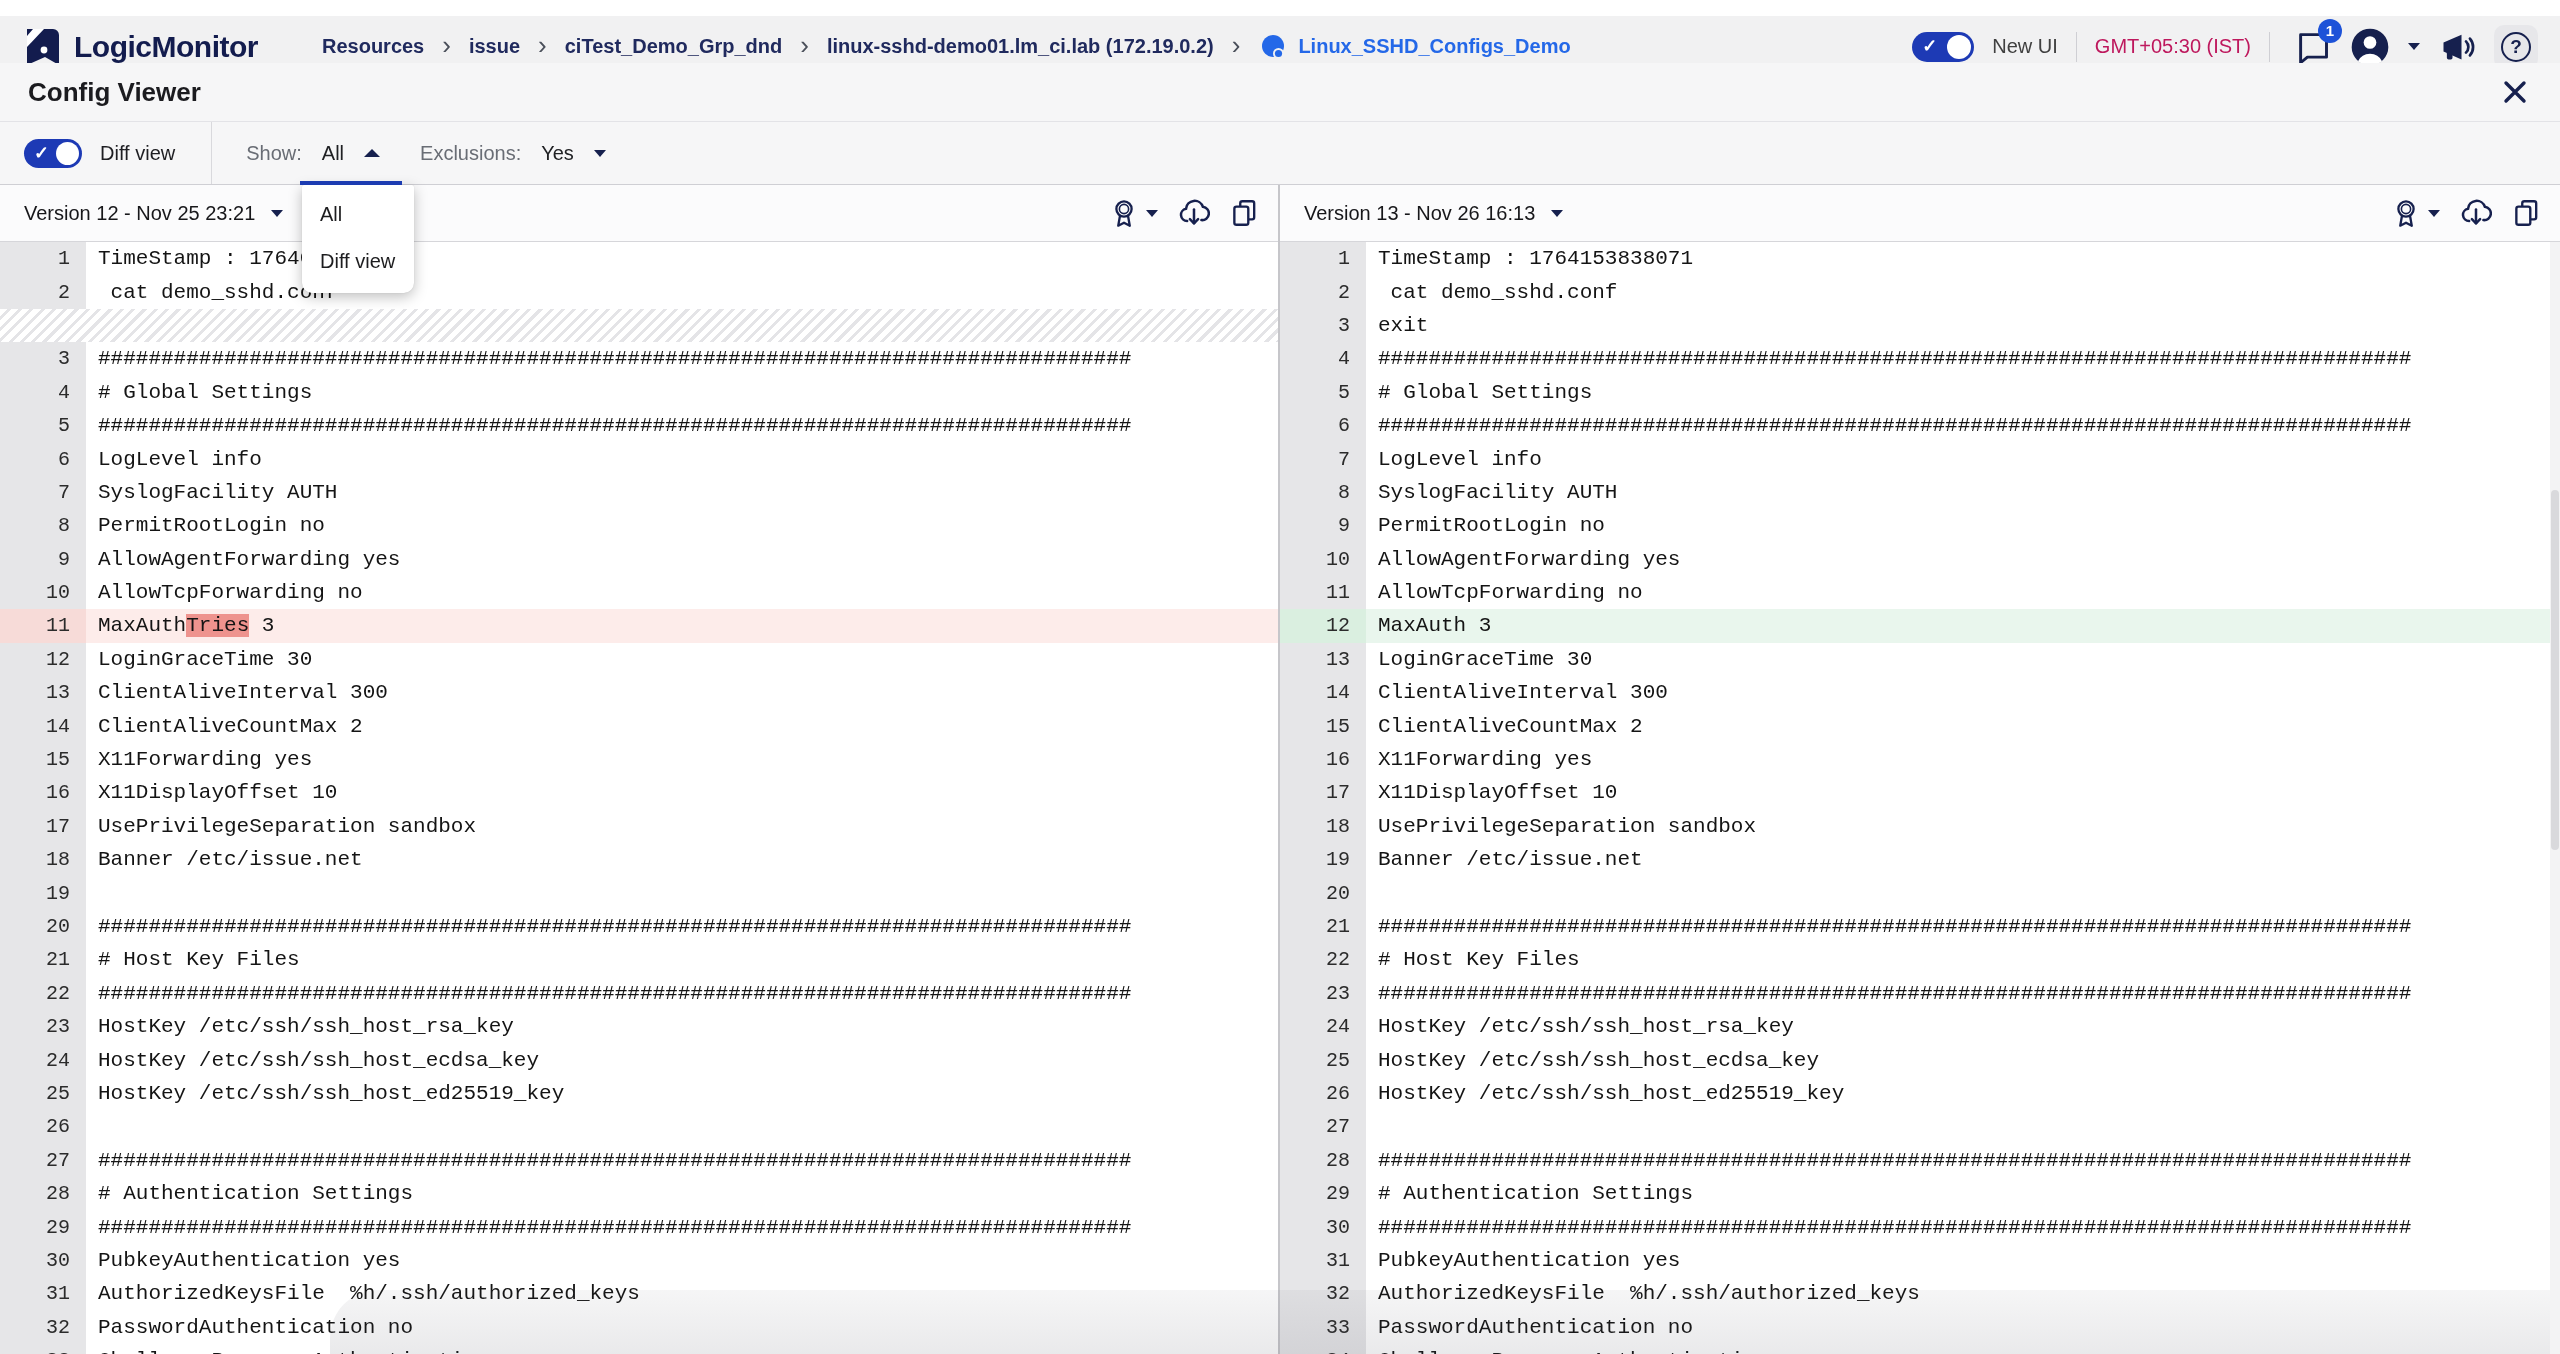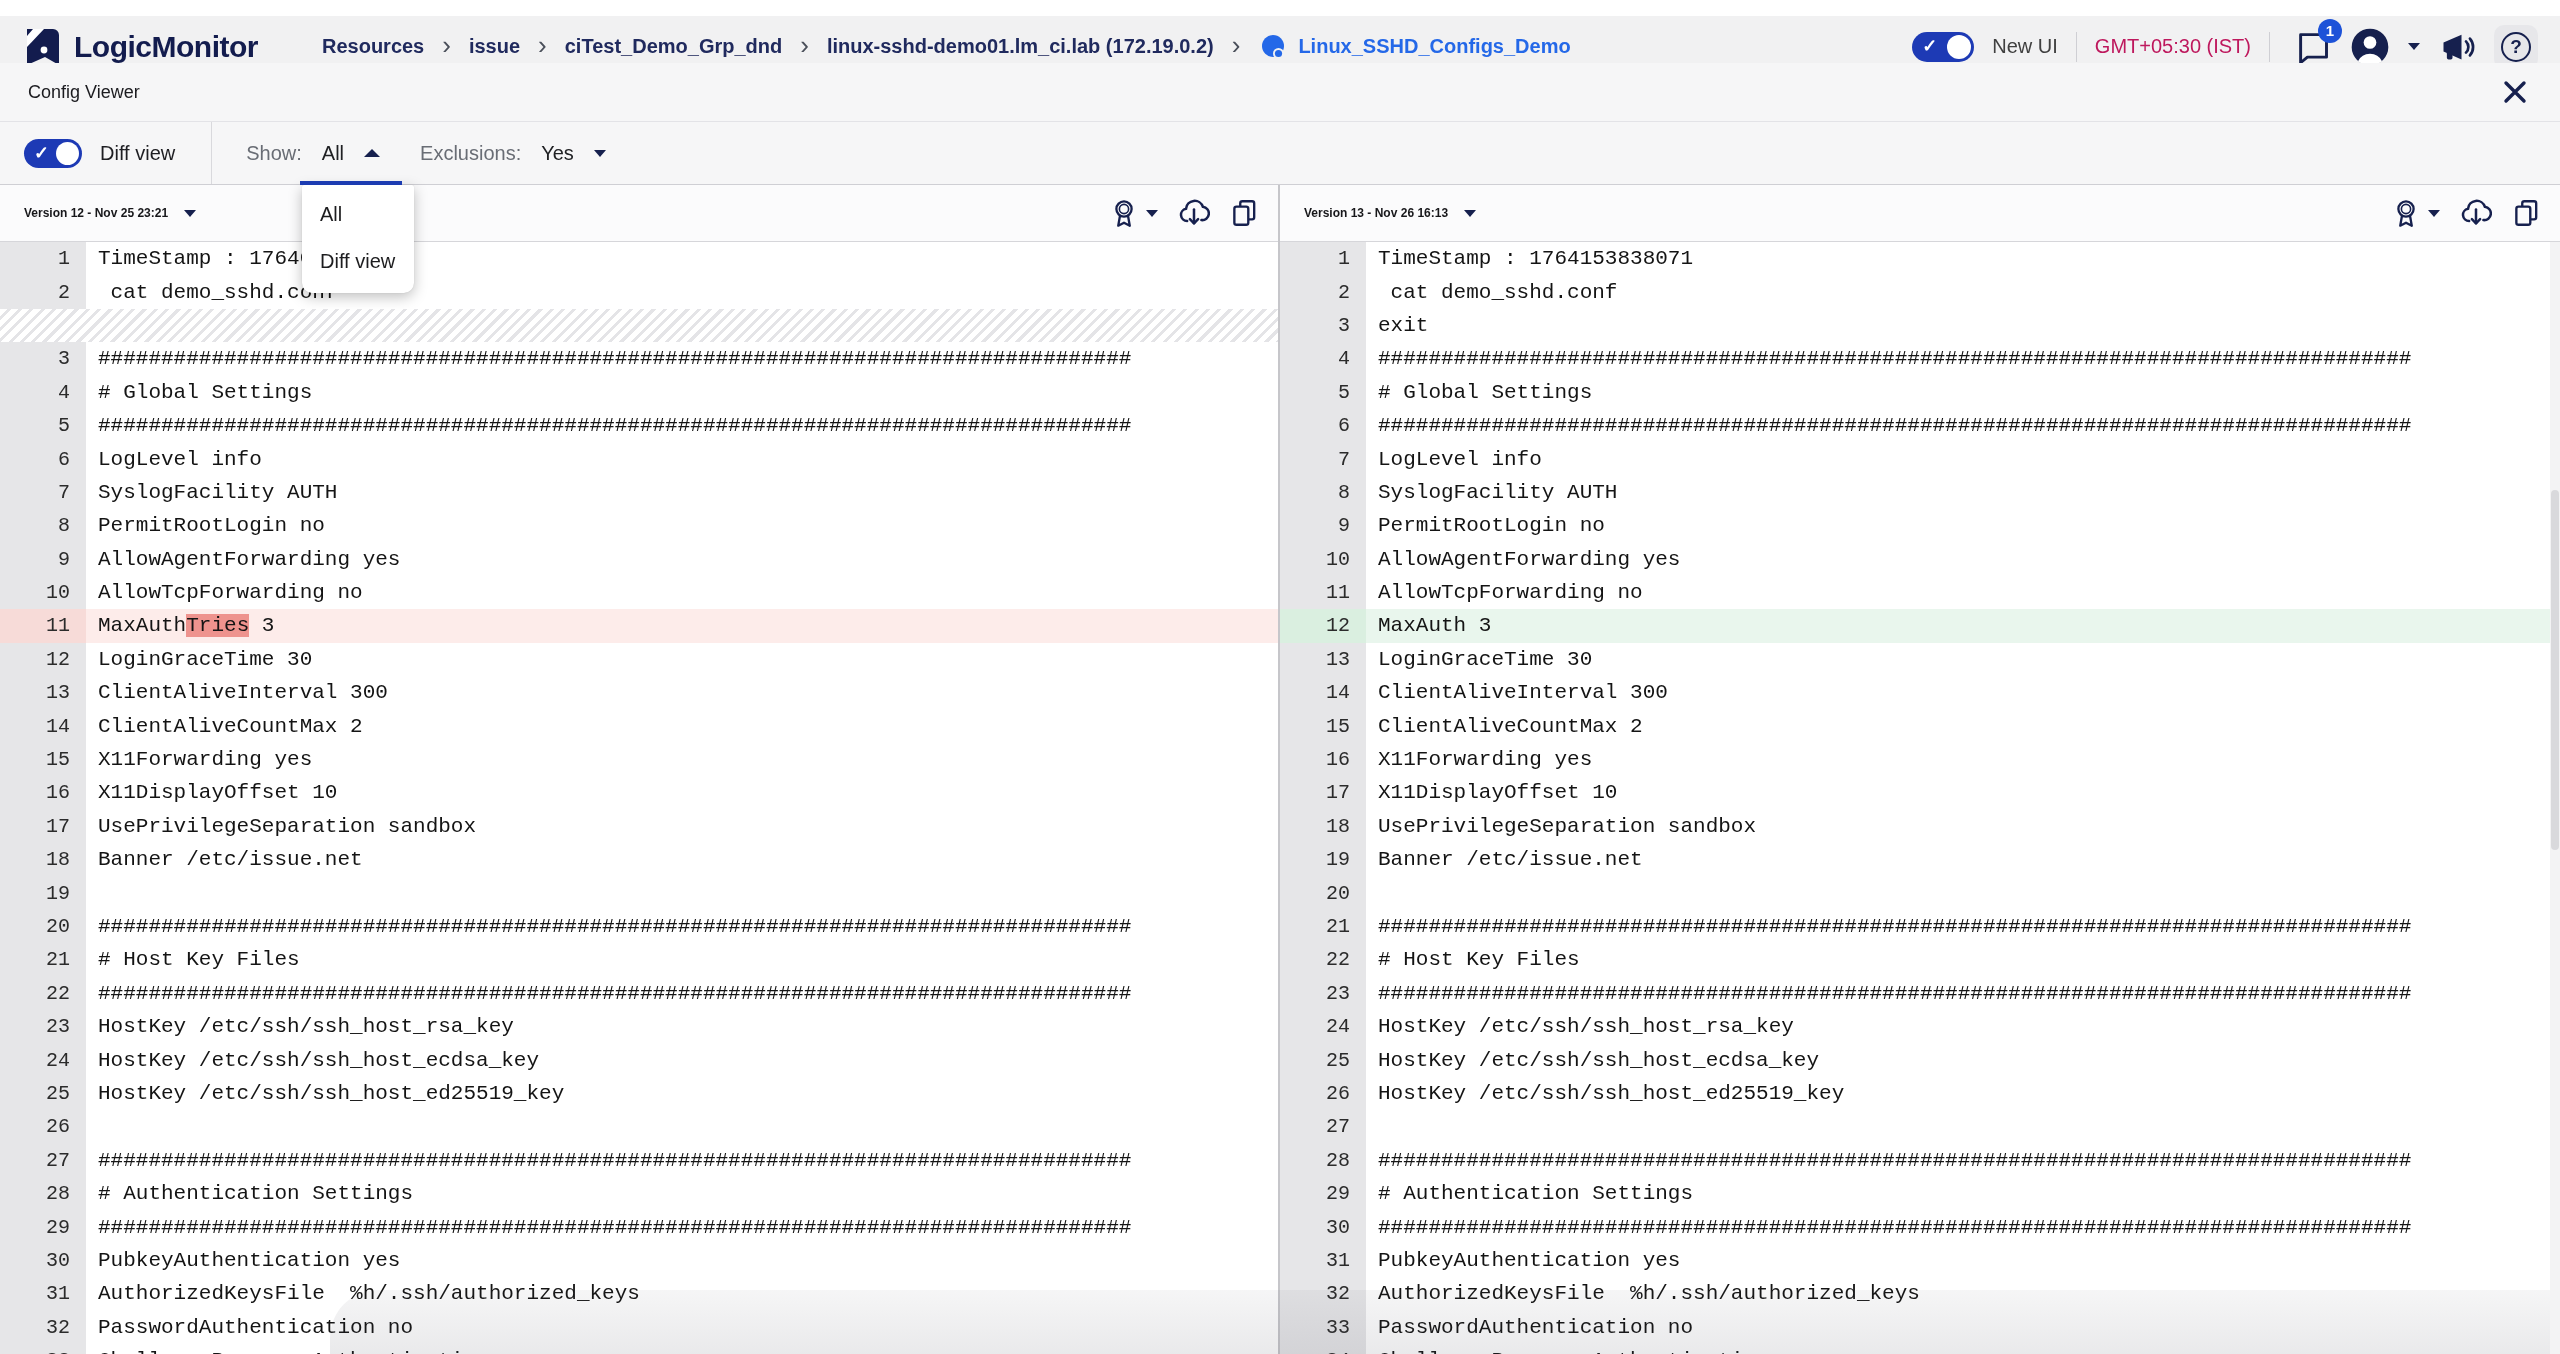--- a/index.html
+++ b/index.html
@@ -31,40 +31,40 @@
   .tz { font-size:20px; font-weight:500; color:#be185d; }
   .navicon { position:relative; display:flex; align-items:center; justify-content:center; cursor:pointer; }
   .badge { position:absolute; top:-10px; right:-10px; min-width:24px; height:24px; border-radius:12px; background:#1d52d8; color:#fff; font-size:15px; font-weight:700; display:flex; align-items:center; justify-content:center; }
   .caret-down { width:0; height:0; border-left:8px solid transparent; border-right:8px solid transparent; border-top:9px solid #16204e; }
   .caret-up { width:0; height:0; border-left:8px solid transparent; border-right:8px solid transparent; border-bottom:9px solid #16204e; }
   .caret-down.sm { border-left-width:6px; border-right-width:6px; border-top-width:7px; }
   .help-wrap { width:44px; height:44px; border-radius:10px; background:#e7e7ea; display:flex; align-items:center; justify-content:center; cursor:pointer; }
   .help-q { width:30px; height:30px; border-radius:50%; border:2.5px solid #16204e; color:#16204e; font-size:19px; font-weight:700; display:flex; align-items:center; justify-content:center; }
   
   .cv-row { position:absolute; left:0; top:63px; width:2560px; height:59px; background:#f6f6f7; border-bottom:1px solid #e3e3e7; display:flex; align-items:center; padding:0 30px 0 28px; }
-  .cv-title { font-size:18px; font-weight:400; color:#1b1b1f; }
+  .cv-title { font-size:26px; font-weight:700; color:#1b1b1f; }
   .cv-close { margin-left:auto; cursor:pointer; display:flex; }
   
   .toolbar { position:absolute; left:0; top:122px; width:2560px; height:63px; background:#f6f6f7; border-bottom:1px solid #cfcfd4; display:flex; align-items:center; padding-left:24px; }
   .tb-label { font-size:20px; font-weight:500; color:#1e1e22; margin-left:18px; }
   .tb-div { width:1px; align-self:stretch; background:#d9d9dd; margin-left:36px; }
   .muted { color:#696d75; font-weight:400; }
   .tb-group { display:flex; align-items:center; gap:20px; }
   .select-val { font-size:20px; font-weight:500; color:#202124; cursor:pointer; }
   
   .show-underline { position:absolute; left:300px; top:181px; width:102px; height:4px; background:#1c3cb2; z-index:51; }
   .dropdown { position:absolute; left:302px; top:185px; width:112px; background:#fff; border-radius:2px 2px 10px 10px; box-shadow:0 4px 14px rgba(0,0,0,0.25), 0 0 1px rgba(0,0,0,0.18); z-index:50; padding:6px 0 8px 0; }
   .dropdown li { list-style:none; font-size:20px; color:#1d1d1f; padding:12px 0 12px 18px; cursor:pointer; white-space:nowrap; }
   
   .panes { position:absolute; left:0; top:185px; width:2560px; height:1169px; display:flex; }
   .pane { height:100%; overflow:hidden; position:relative; }
   .pane.left { width:1280px; border-right:2px solid #c6c6ca; }
   .pane.right { flex:1; }
   .pane-header { height:57px; background:#fbfbfc; border-bottom:1px solid #d6d6da; display:flex; align-items:center; padding:0 20px 0 24px; }
-  .version-label { font-size:12px; font-weight:700; color:#17171a; margin-right:16px; }
+  .version-label { font-size:20px; font-weight:400; color:#17171a; margin-right:16px; }
   .ph-icons { margin-left:auto; display:flex; align-items:center; gap:20px; }
   .ph-icons .icbtn { cursor:pointer; display:flex; align-items:center; gap:8px; }
   
   .code { position:relative; background:#fff; }
   .crow { height:33.4px; display:flex; align-items:center; font-family:"Liberation Mono","DejaVu Sans Mono",monospace; }
   .crow .ln { flex:0 0 86px; align-self:stretch; background:#e6e6e8; color:#2b2b2b; font-size:20px; display:flex; align-items:center; justify-content:flex-end; padding-right:16px; }
   .crow .txt { padding-left:12px; white-space:pre; font-size:21px; color:#141414; }
   .crow.gap { background:repeating-linear-gradient(135deg,#ffffff 0 5px,#e4e4e7 5px 8px); }
   .crow.removed { background:#fdecea; }
   .crow.removed .ln { background:#f7dbd8; }

